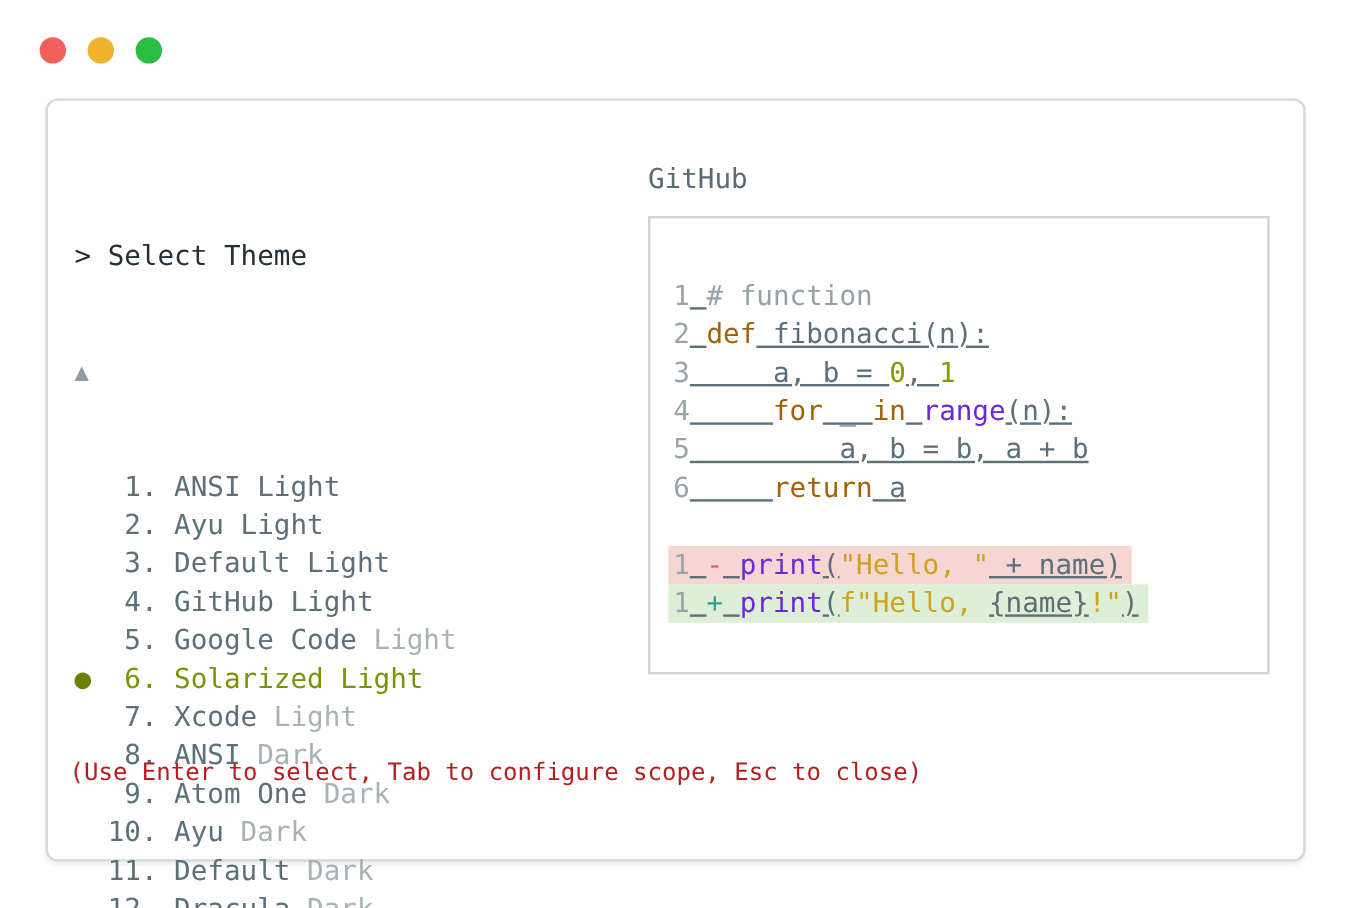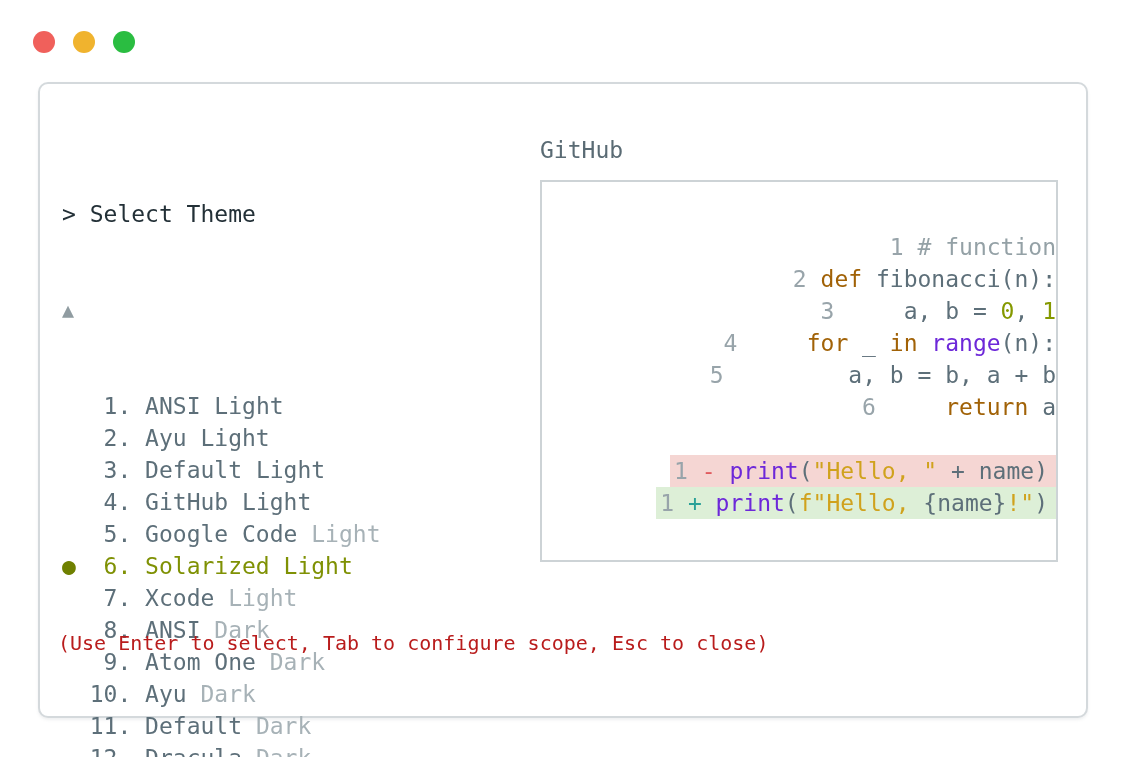--- a/index.html
+++ b/index.html
@@ -60,30 +60,30 @@
     position: absolute; left: 500px; top: 96px;
     width: 518px; height: 382px;
     border: 2px solid #cdd3d6;
     background: #ffffff;
     overflow: hidden;
   }
   .code {
     padding: 49px 0 0 19px;
     font-size: 23px; line-height: 32px; white-space: pre;
   }
-  .code-line { height: 32px; text-align: right; }
+  .code-line { height: 32px; }
   .hl { display: inline-block; line-height: 32px; padding: 0 8px 0 4px; margin-left: -4px; }
   .hl.removed { background: #f5d6d3; }
   .hl.added   { background: #ddefd7; }
 
   
   .tk-num     { color: #98a4aa; }
   .tk-comment { color: #94a1a6; }
   .tk-kw      { color: #a16207; }
-  .tk-plain   { color: #5d6f79; }
+  .tk-plain   { color: #5d6f79; text-decoration: underline; }
   .tk-lit     { color: #859900; }
   .tk-fn      { color: #6d28d9; }
   .tk-str     { color: #d0a21d; }
   .tk-minus   { color: #e05a5e; }
   .tk-plus    { color: #2aa198; }
 </style>
 </head>
 <body>
 
 <div class="stage">

